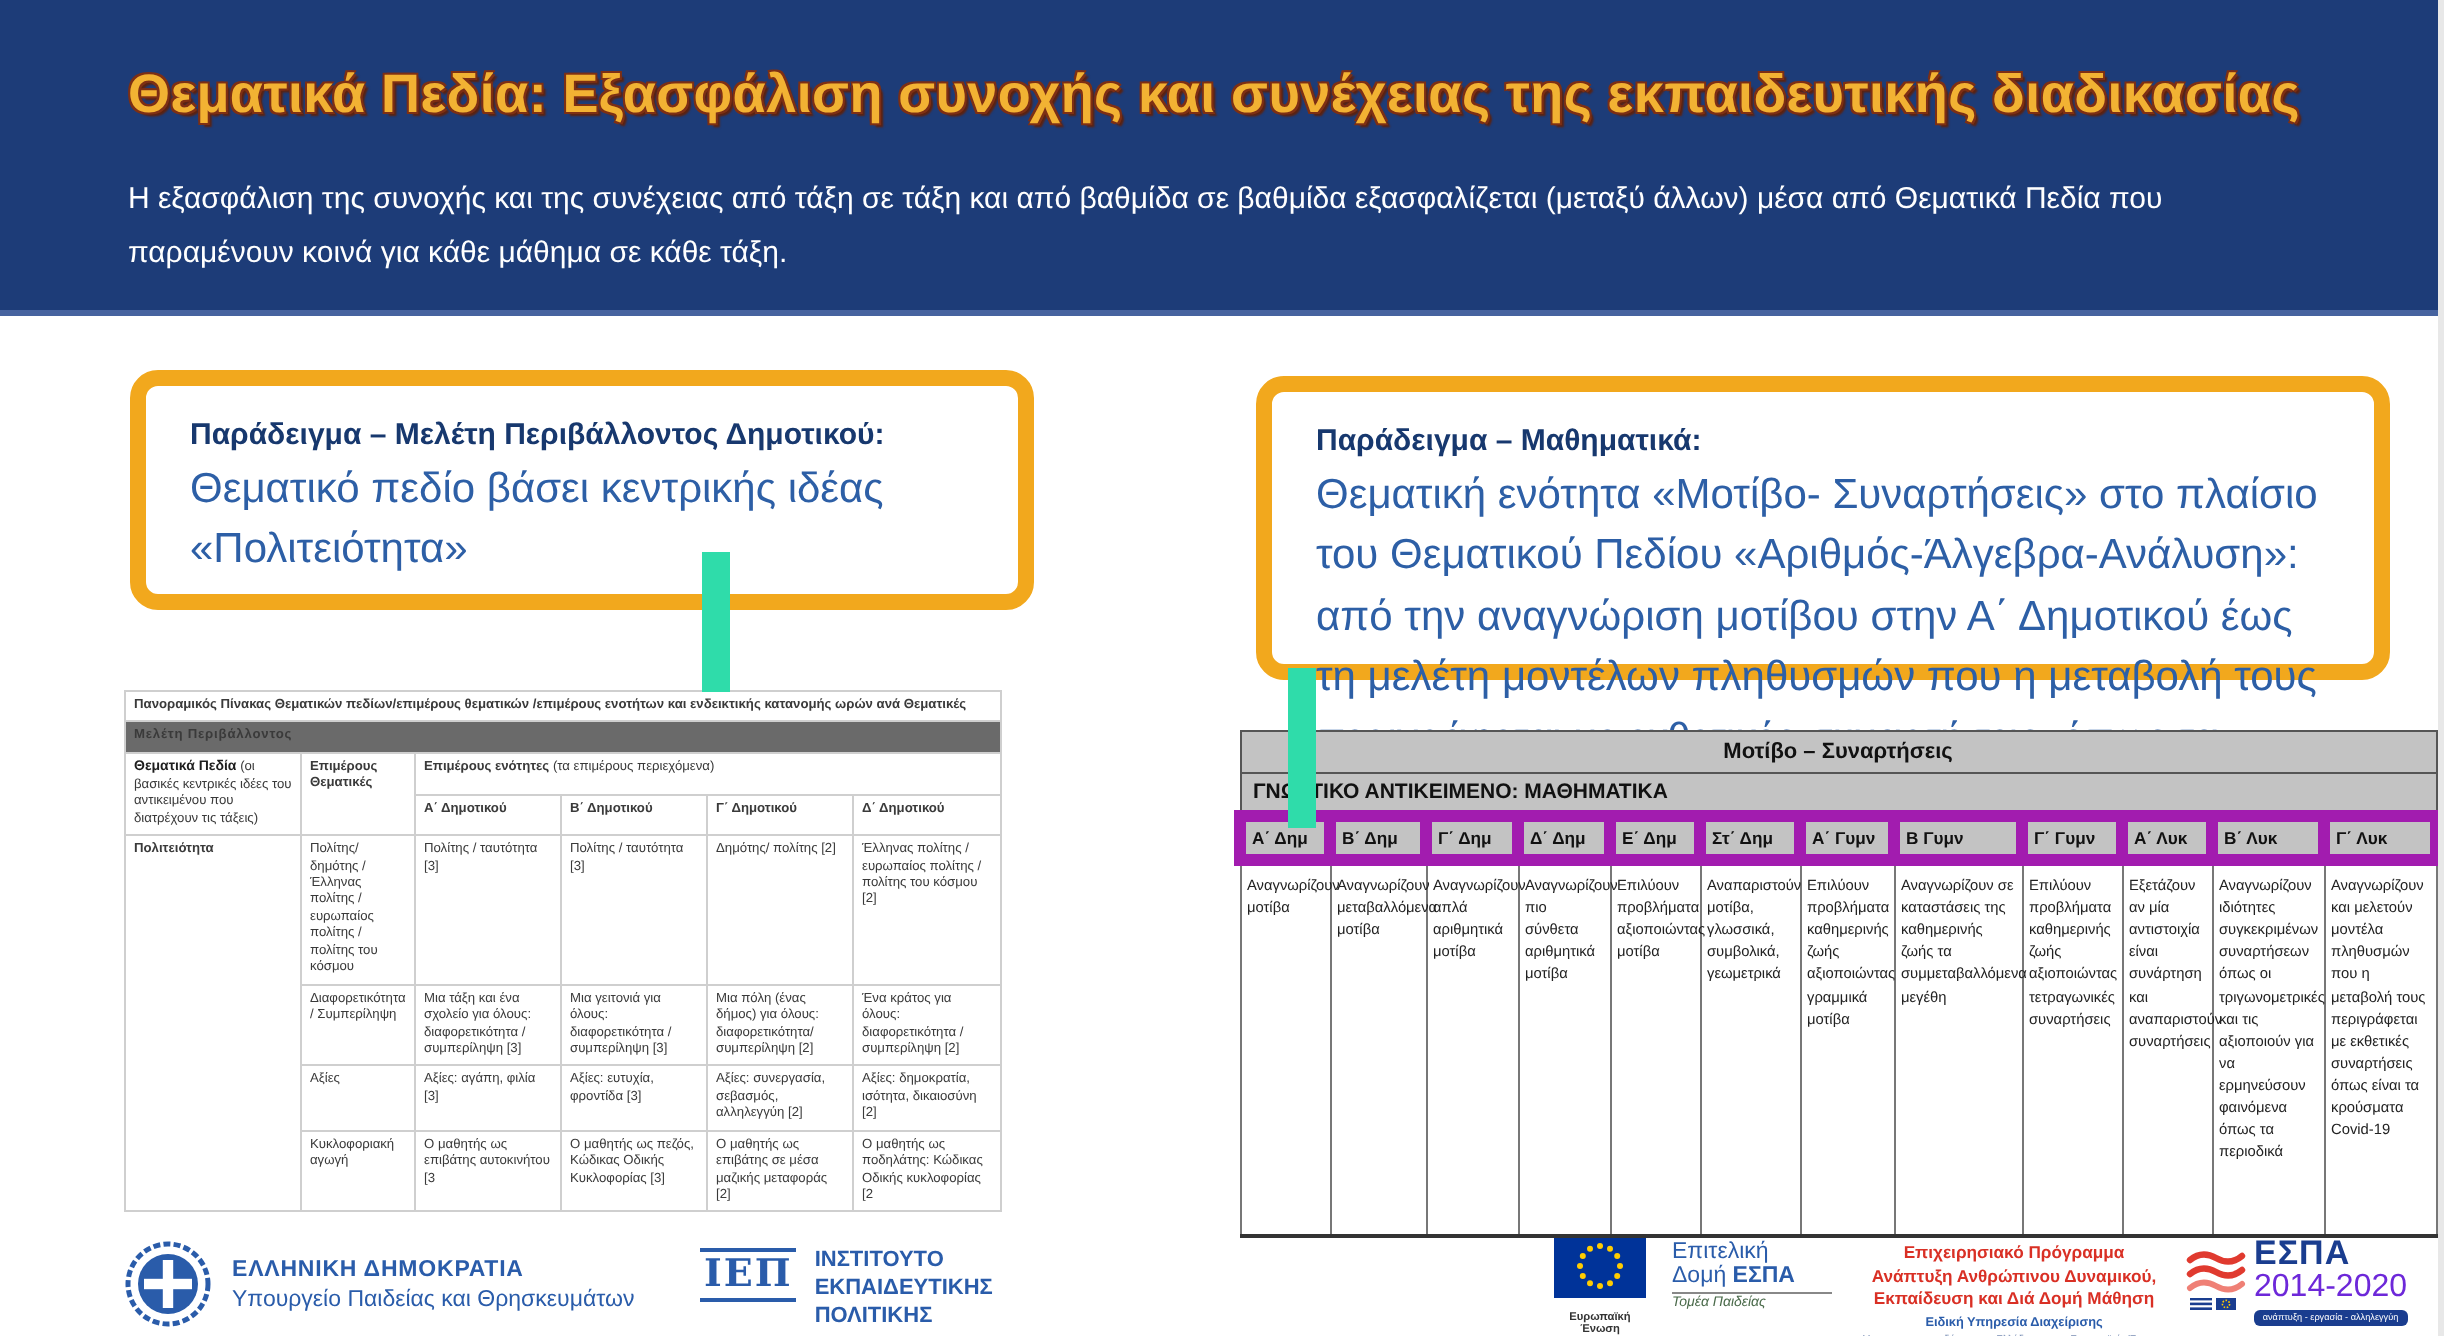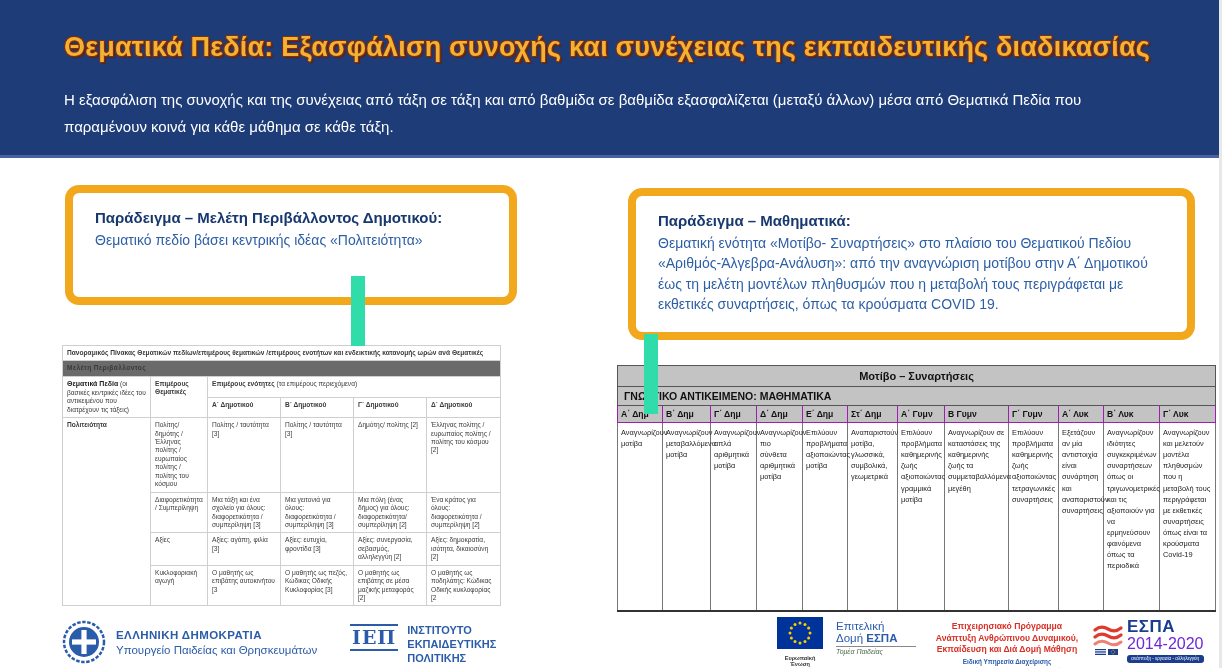--- a/index.html
+++ b/index.html
@@ -19,21 +19,21 @@
   .hdr-sub {
     position:absolute; left:64px; top:86px; width:1092px;
     font-size:15px; color:#ffffff; line-height:1.8;
   }
   
   .callout { position:absolute; background:#fff; border:8px solid #f2a81d;
              border-radius:14px; padding:14px 22px; z-index:3; }
   .co-left  { left:65px;  top:185px; width:452px; height:120px; }
   .co-right { left:628px; top:188px; width:567px; height:152px; }
   .co-title { font-size:15px; font-weight:bold; color:#17386e; line-height:1.4; }
-  .co-body  { font-size:14px; color:#2d5fa6; line-height:1.45; margin-top:2px; }
+  .co-body  { font-size:21px; color:#2d5fa6; line-height:1.45; margin-top:2px; }
   .tealbar { position:absolute; width:14px; background:#2fdcaa; z-index:6; }
   .tb-left  { left:351px; top:276px; height:70px; }
   .tb-right { left:644px; top:334px; height:80px; }
   
   .ltable-wrap { position:absolute; left:62px; top:345px; width:438px; z-index:4; }
   table.ltable { width:438px; border-collapse:collapse; table-layout:fixed;
                  background:#fff; border:1px solid #c9c9c9; }
   table.ltable td { border:1px solid #cfcfcf; font-size:6.6px; line-height:1.28;
                     color:#3a3a3a; padding:3px 4px; vertical-align:top; text-align:left; }
   td.lt-cap { text-align:center; font-weight:bold; color:#4a4a4a; font-size:7.4px;
@@ -46,21 +46,21 @@
   td.lt-field { font-weight:bold; font-size:8.6px; color:#1c1c1c; vertical-align:middle; }
   
   .rtable-wrap { position:absolute; left:617px; top:365px; width:598px; z-index:4; }
   table.rtable { width:598px; border-collapse:collapse; table-layout:fixed;
                  background:#fff; border:1px solid #555; border-bottom:2px solid #333; }
   td.rt-title { background:#c3c3c3; text-align:center; font-weight:bold;
                 font-size:11px; color:#111; padding:4px 0; border:1px solid #555; }
   td.rt-subject { background:#c3c3c3; text-align:left; font-weight:bold;
                   font-size:10.5px; color:#111; padding:3px 6px; border:1px solid #555; }
   td.rt-col { background:#c3c3c3; font-weight:bold; font-size:8.6px; color:#111;
-              padding:3px 3px; border:1px solid #a21caf; text-align:left; }
+              padding:3px 3px; border:6px solid #a21caf; text-align:left; }
   td.rt-cell { font-size:7.4px; line-height:1.5; color:#222; padding:4px 3px;
                border:1px solid #777; vertical-align:top; height:188px; text-align:left; }
   
   .footer-item { position:absolute; z-index:2; }
   .gov { left:62px; top:620px; display:flex; align-items:center; gap:10px; }
   .gov-texts .t1 { font-size:11.5px; font-weight:bold; color:#2a5caa; letter-spacing:0.4px; }
   .gov-texts .t2 { font-size:11.5px; color:#2a5caa; margin-top:3px; }
   .iep { left:350px; top:624px; display:flex; align-items:flex-start; gap:9px; }
   .iep-abbr { font-family:"DejaVu Serif", serif; font-size:19px; font-weight:bold;
               color:#2a5caa; border-top:2px solid #2a5caa; border-bottom:2px solid #2a5caa;

